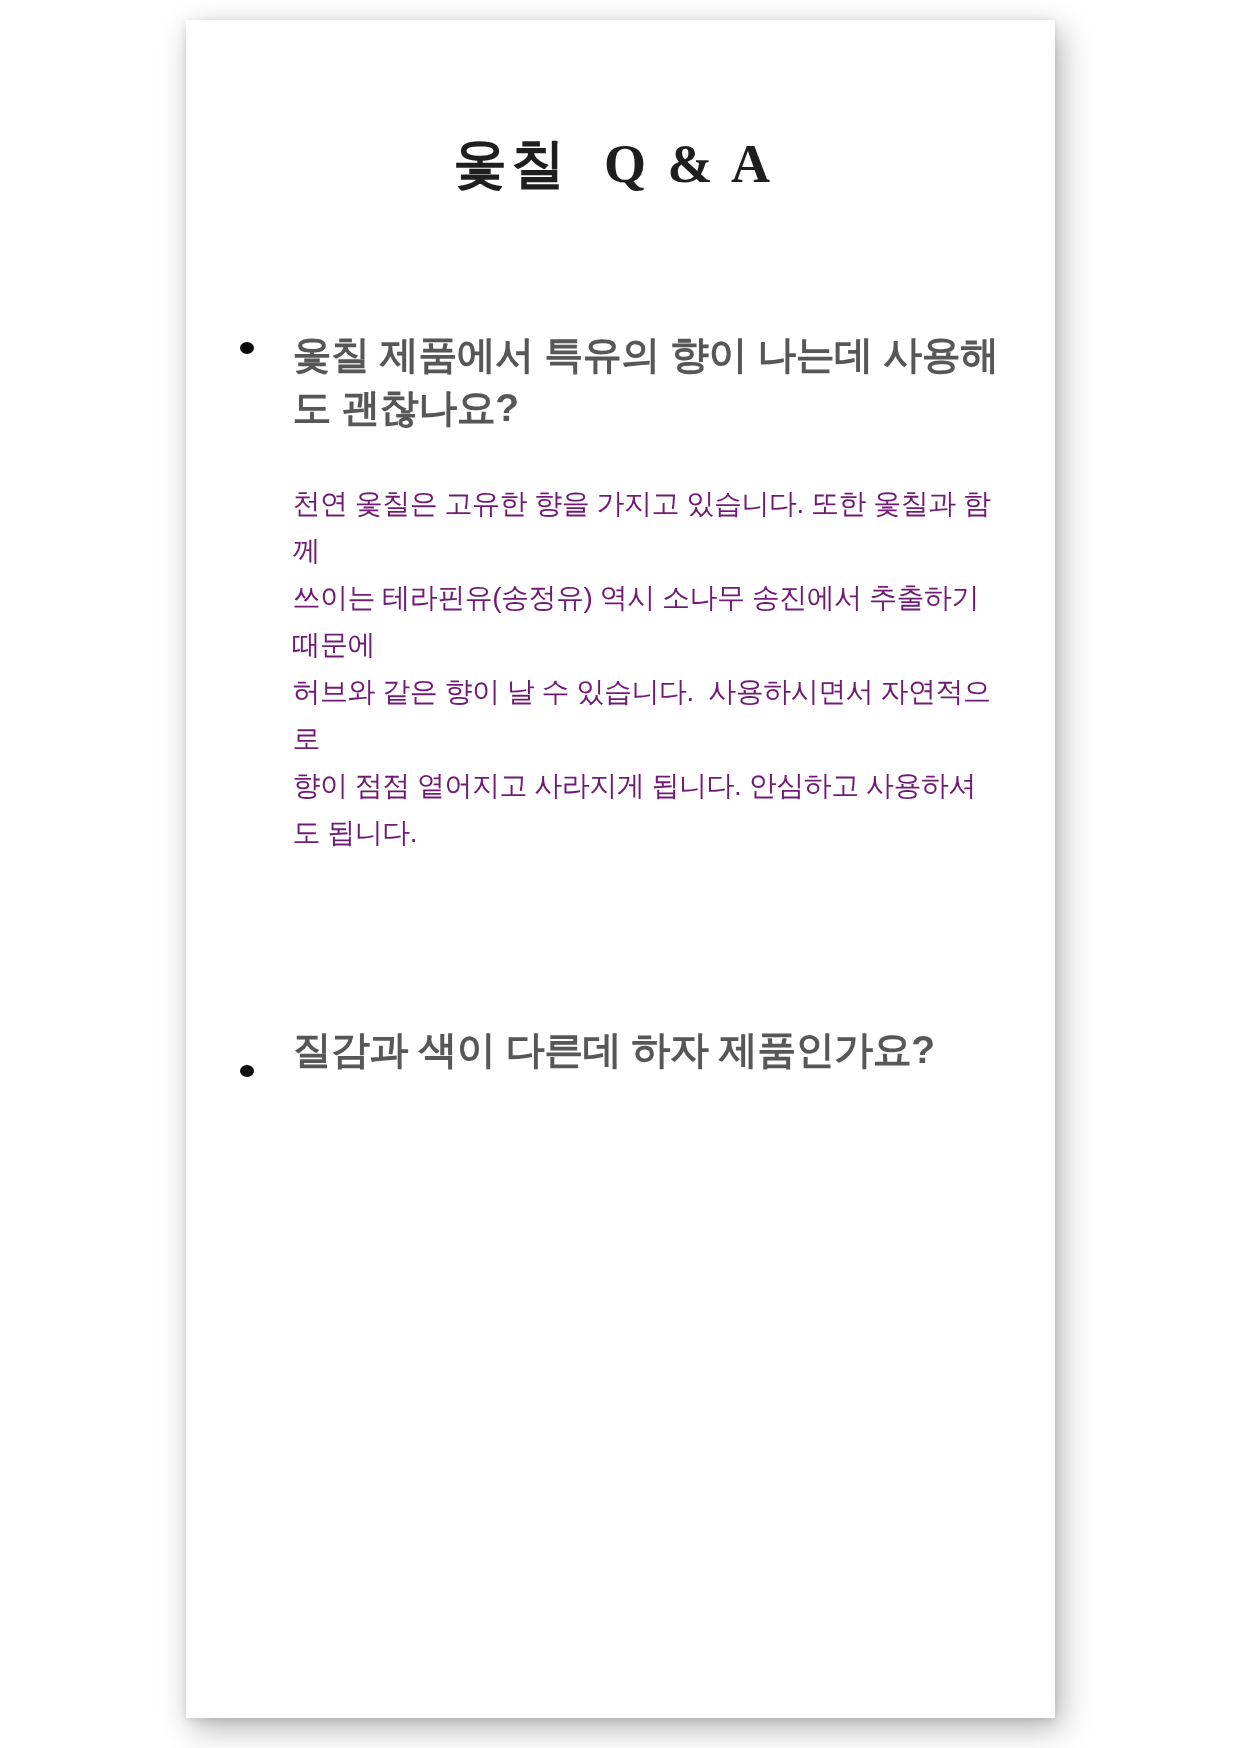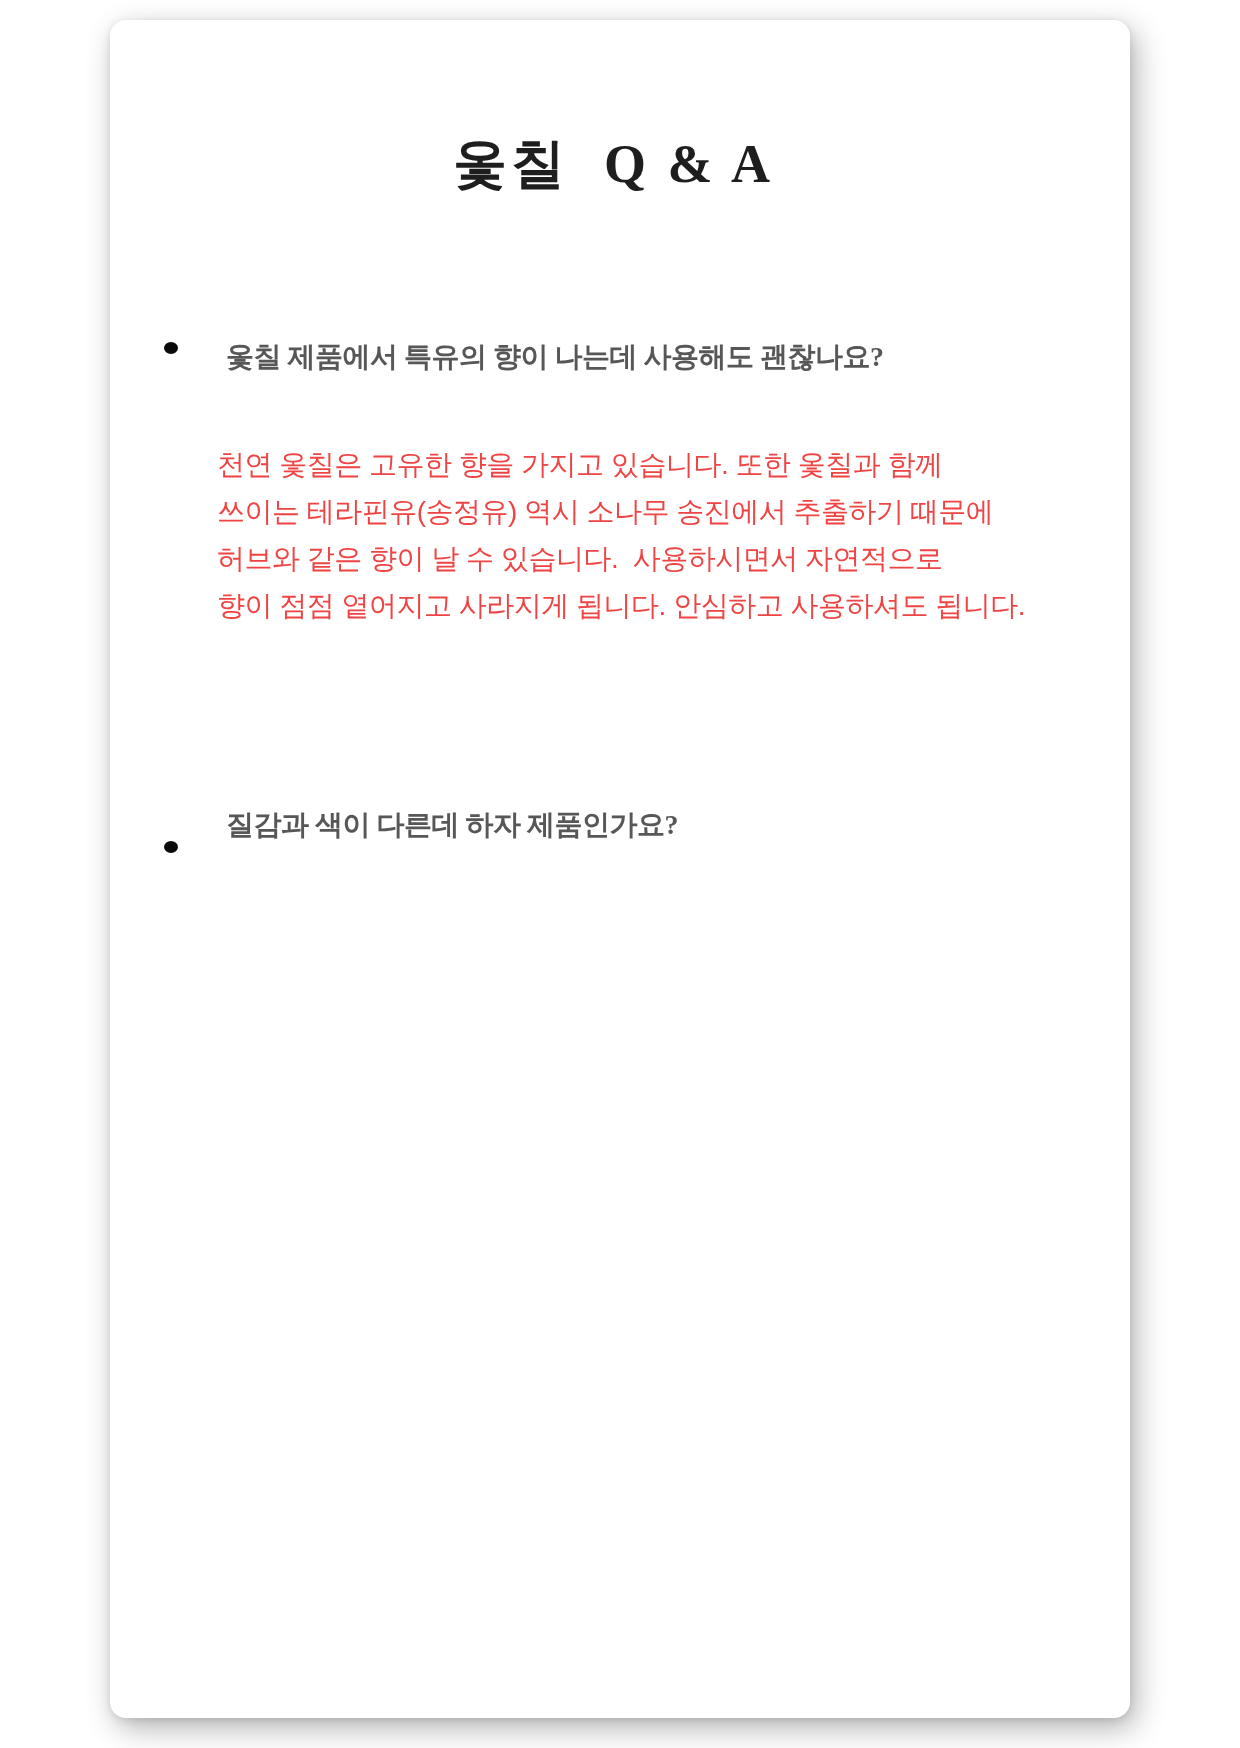--- a/index.html
+++ b/index.html
@@ -9,25 +9,25 @@
     font-family: "Liberation Sans", "DejaVu Sans", sans-serif;
   }
   .page {
     width: 1240px;
     min-height: 1748px;
     background: #ffffff;
     box-sizing: border-box;
     padding-top: 20px;
   }
   .card {
-    width: 1020px;
+    width: 869px;
     min-height: 1698px;
     margin: 0 auto;
     background: #ffffff;
-    border-radius: 16px;
+    border-radius: 0;
     box-shadow: 6px 10px 30px rgba(0,0,0,0.30), 0 2px 8px rgba(0,0,0,0.10);
     box-sizing: border-box;
     padding: 108px 55px 60px 42px;
   }
   .doc-title {
     text-align: center;
     font-family: "Liberation Serif", "DejaVu Serif", serif;
     font-size: 54px;
     font-weight: 600;
     letter-spacing: 4px;
@@ -55,33 +55,32 @@
     width: 14px;
     height: 12px;
     margin-top: 13px;
     border-radius: 50%;
     background: #0a0a0a;
   }
   .qa-content {
     flex: 1;
   }
   .question {
-    font-size: 28px;
+    font-size: 39px;
     font-weight: 600;
     color: #575757;
     letter-spacing: -0.5px;
     line-height: 1.35;
-    margin: 9px;
-    font-family: Liberation Serif, serif;
+    margin: 0;
   }
   .answer {
-    margin: 65px 0 0 0;
+    margin: 46px 0 0 0;
     font-size: 28px;
     font-weight: 400;
-    color: #ef4444;
+    color: #701a75;
     letter-spacing: -0.5px;
     line-height: 47px;
     white-space: pre-wrap;
   }
 </style>
 </head>
 <body>
 
 <div class="page">
   <div class="card">

